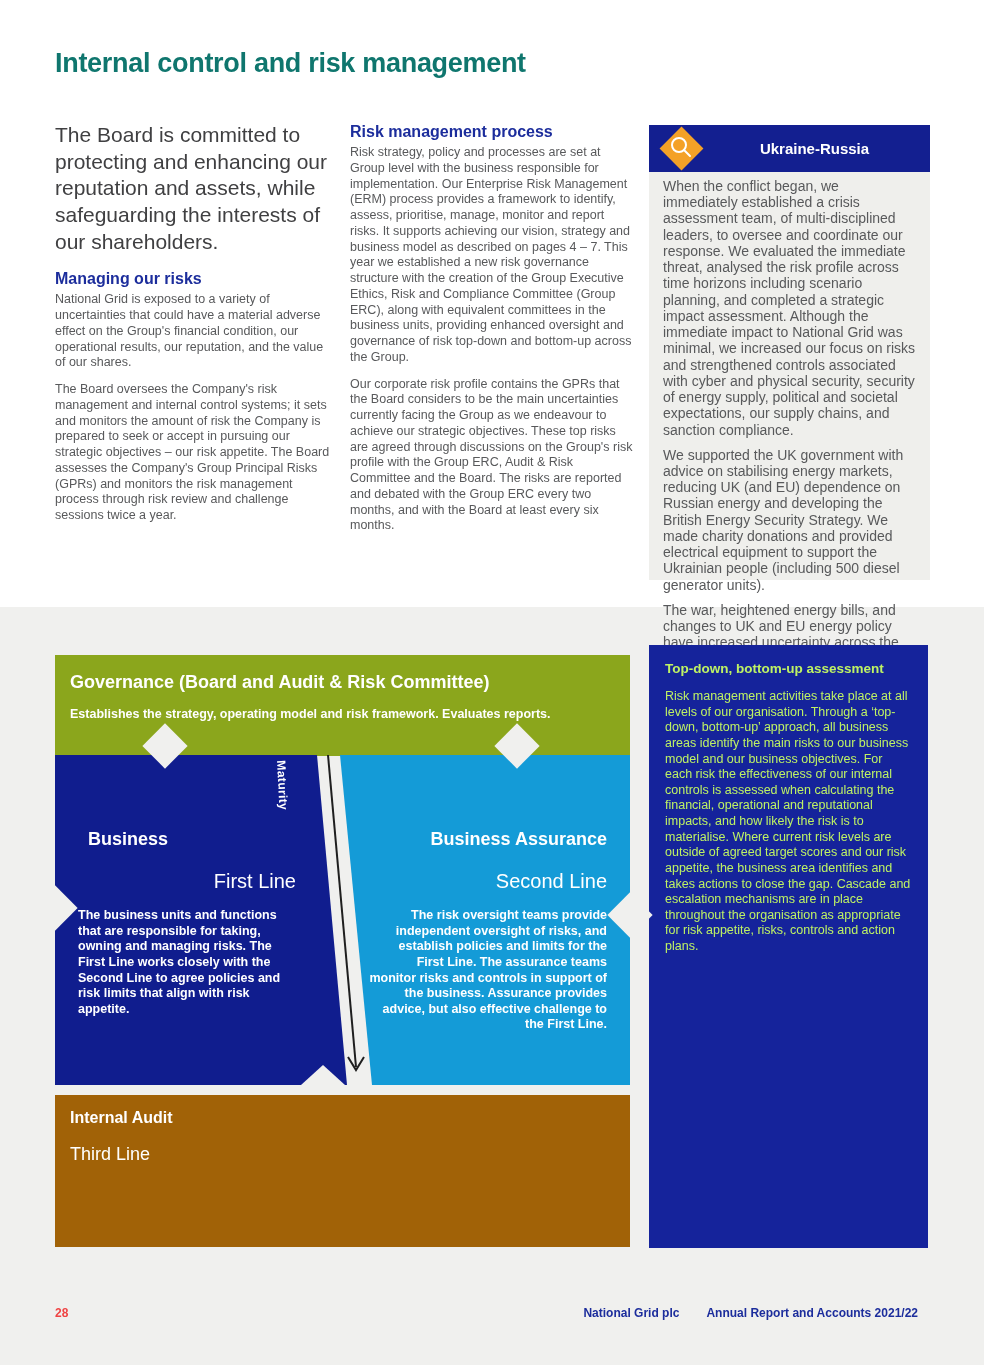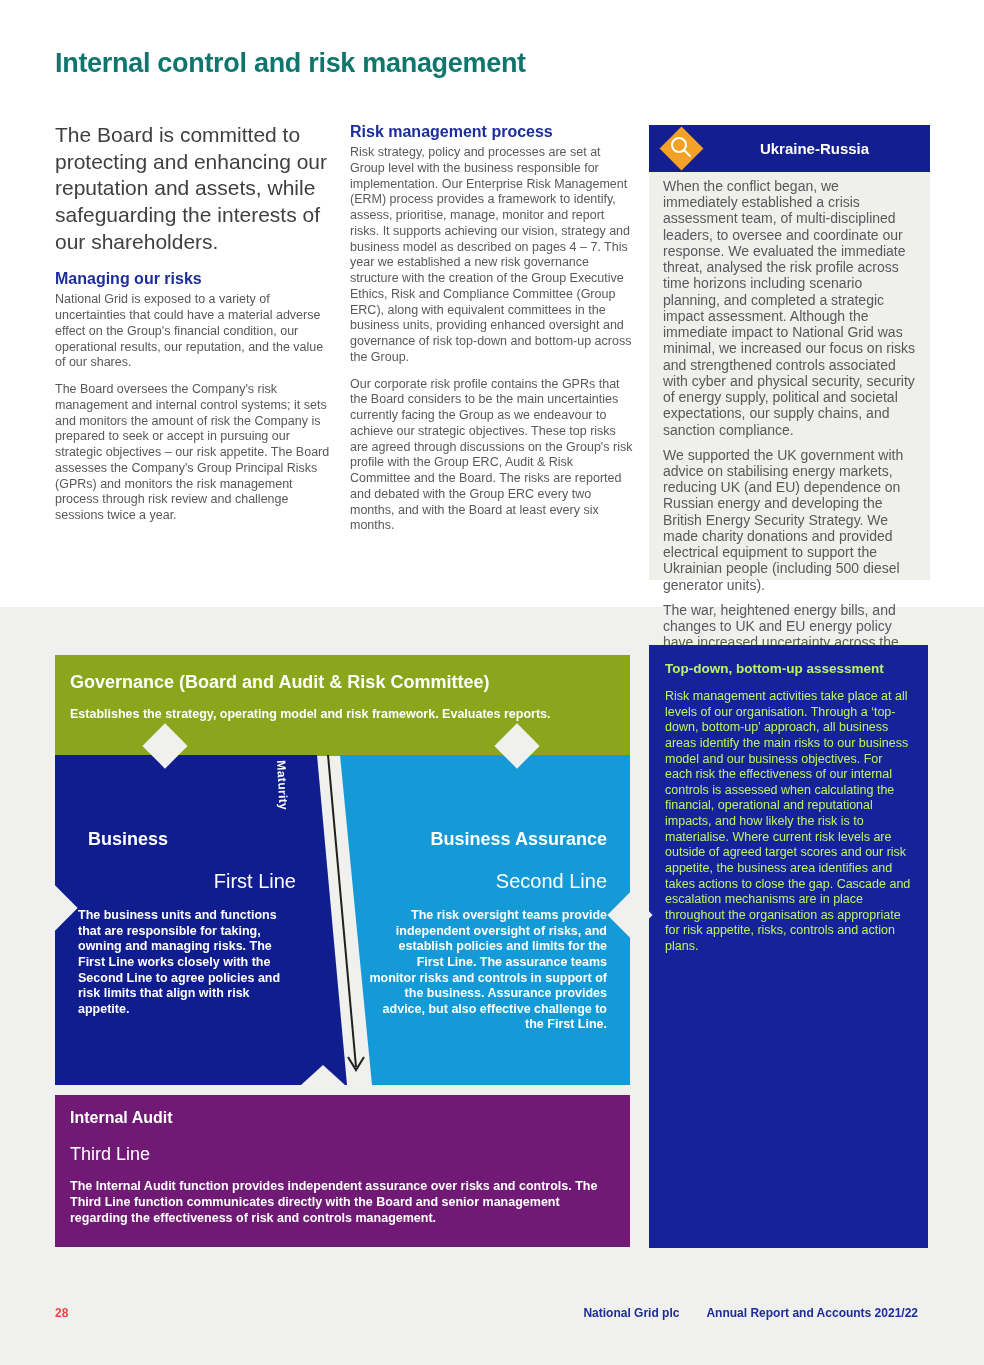--- a/index.html
+++ b/index.html
@@ -70,21 +70,21 @@
   .maturity {
     position:absolute; left:233px; top:5px;
     color:#ffffff; font-size:12px; font-weight:bold; letter-spacing:0.4px;
     transform:rotate(87deg); transform-origin:0 0; white-space:nowrap;
   }
   .axis-svg { position:absolute; inset:0; pointer-events:none; }
 
   
   .panel-third {
     position:absolute; left:55px; top:1095px; width:575px; height:152px;
-    background:#701a75; color:#ffffff; padding:14px 12px 0 15px;
+    background:#a16207; color:#ffffff; padding:14px 12px 0 15px;
   }
   .third-name { font-size:16px; font-weight:bold; margin-bottom:17px; }
   .third-tier { font-size:18px; font-weight:normal; margin-bottom:14px; }
   .third-desc { font-size:12.5px; font-weight:bold; line-height:1.26; }
 
   
   .assess-panel {
     position:absolute; left:649px; top:645px; width:279px; height:603px;
     background:#15239b; color:#bef264; padding:16px 16px 0 16px;
   }
@@ -175,21 +175,20 @@
   <div class="line-text right">
     <div class="line-name">Business Assurance</div>
     <div class="line-tier">Second Line</div>
     <div class="line-desc">The risk oversight teams provide independent oversight of risks, and establish policies and limits for the First Line. The assurance teams monitor risks and controls in support of the business. Assurance provides advice, but also effective challenge to the First Line.</div>
   </div>
 </div>
 
 <div class="panel-third">
   <div class="third-name">Internal Audit</div>
   <div class="third-tier">Third Line</div>
-  <div class="third-desc">The Internal Audit function provides independent assurance over risks and controls. The Third Line function communicates directly with the Board and senior management regarding the effectiveness of risk and controls management.</div>
 </div>
 
 <div class="cdiamond cd1"></div>
 <div class="cdiamond cd2"></div>
 <div class="cdiamond cd3"></div>
 <div class="cdiamond cd4"></div>
 <div class="ctriangle"></div>
 
 <div class="footer-left">28</div>
 <div class="footer-right">

